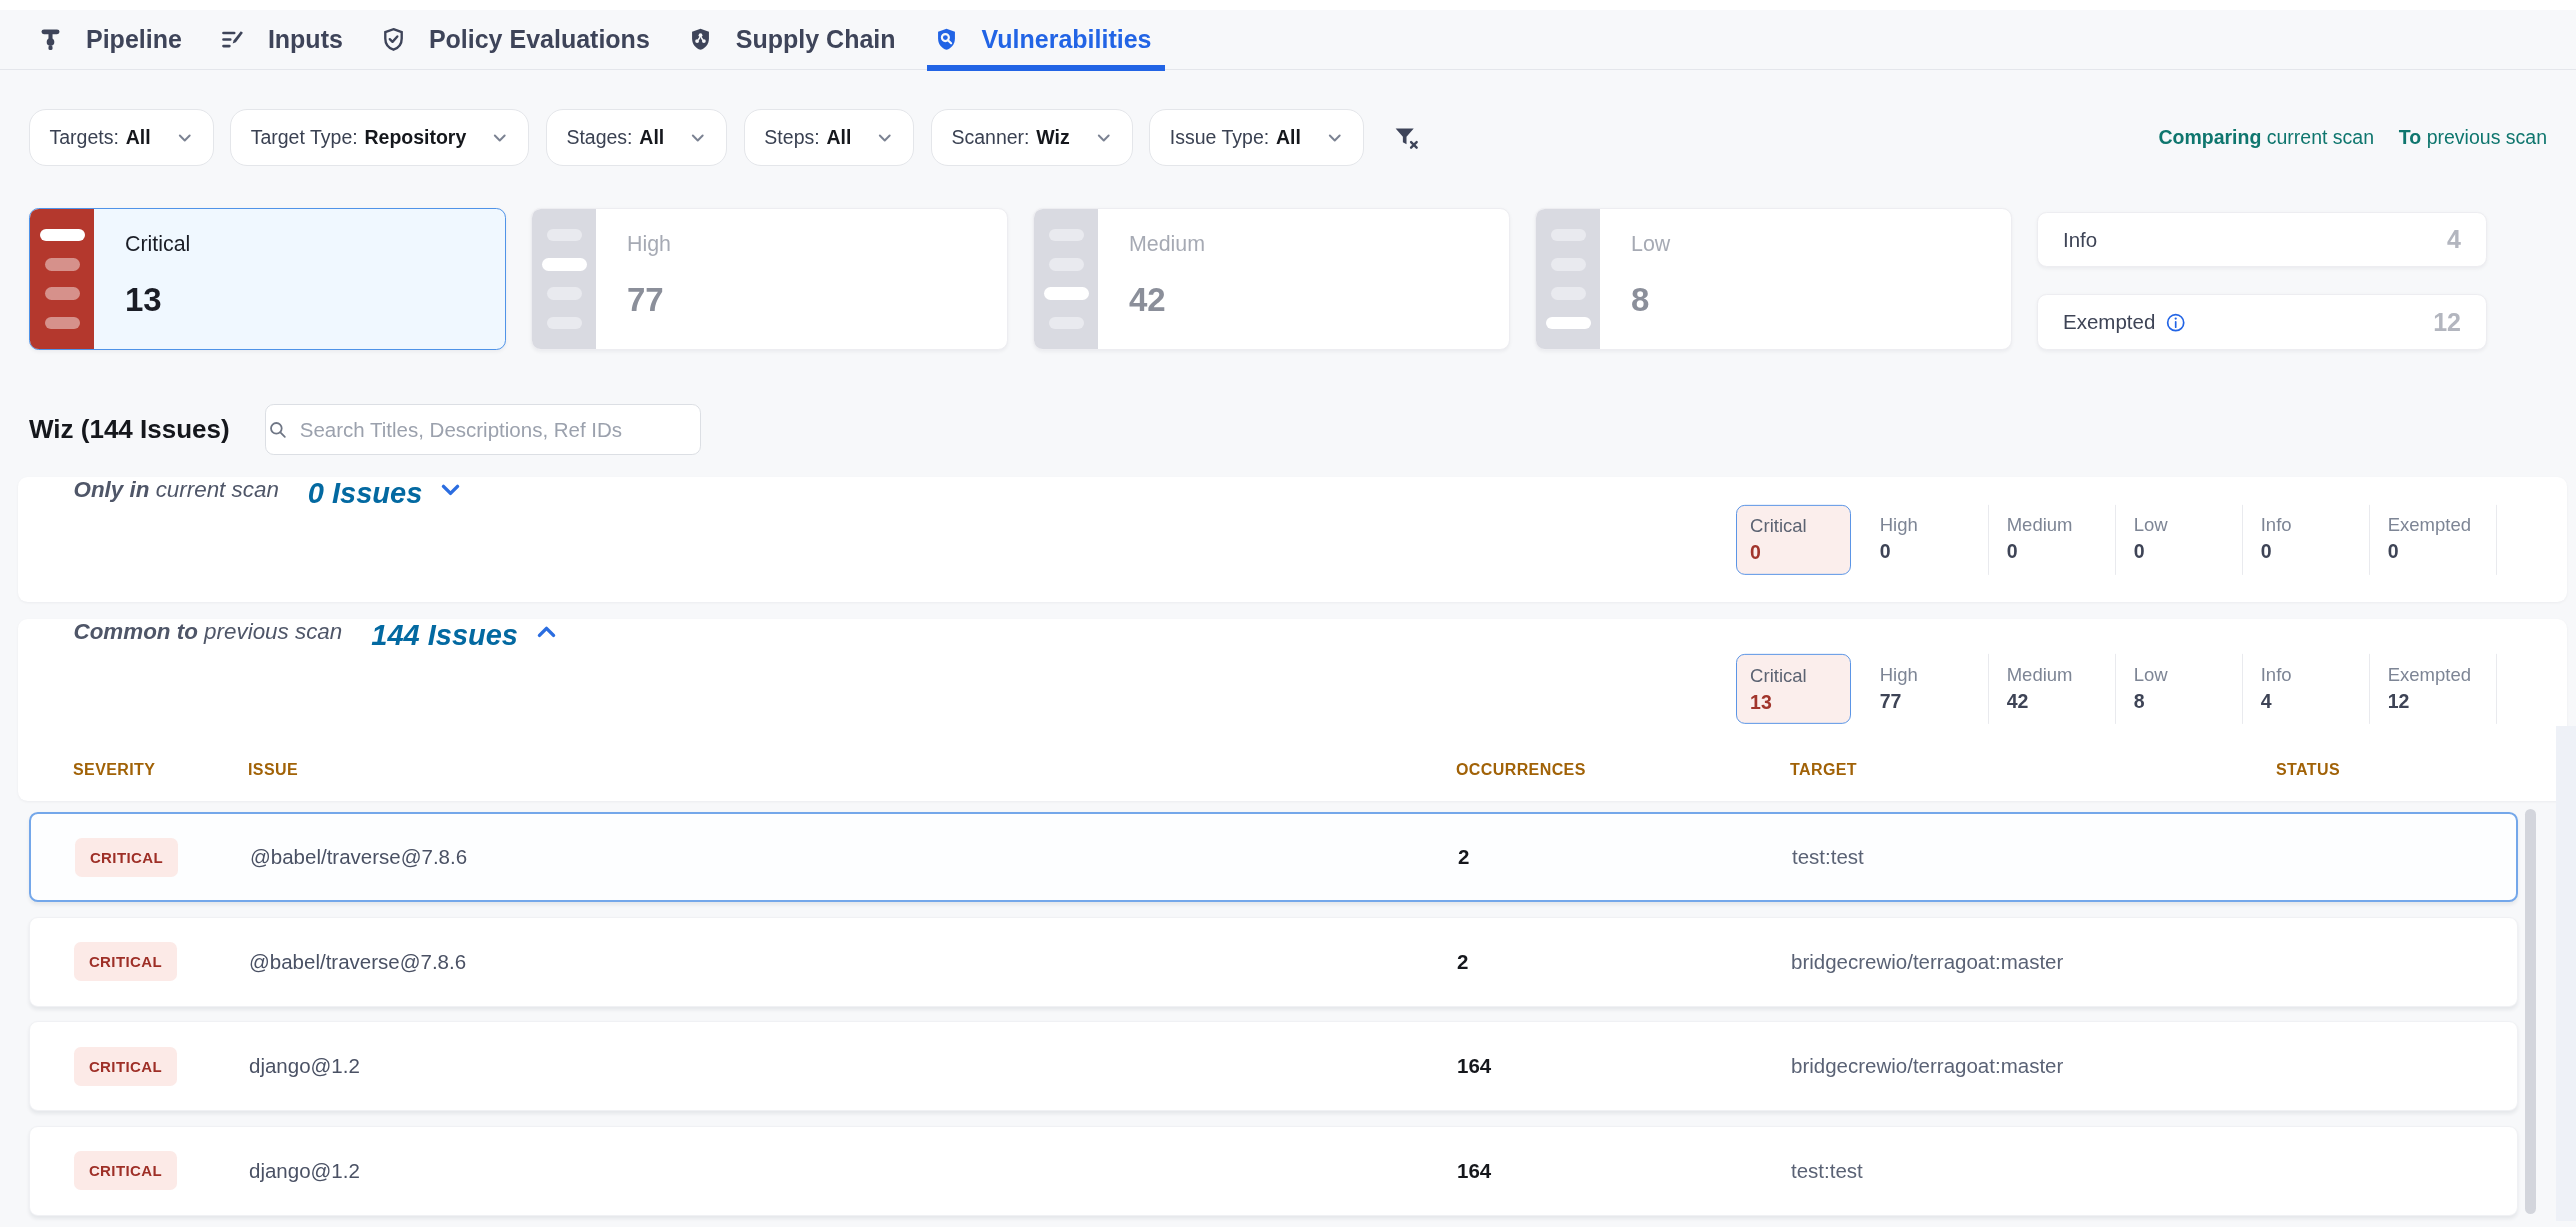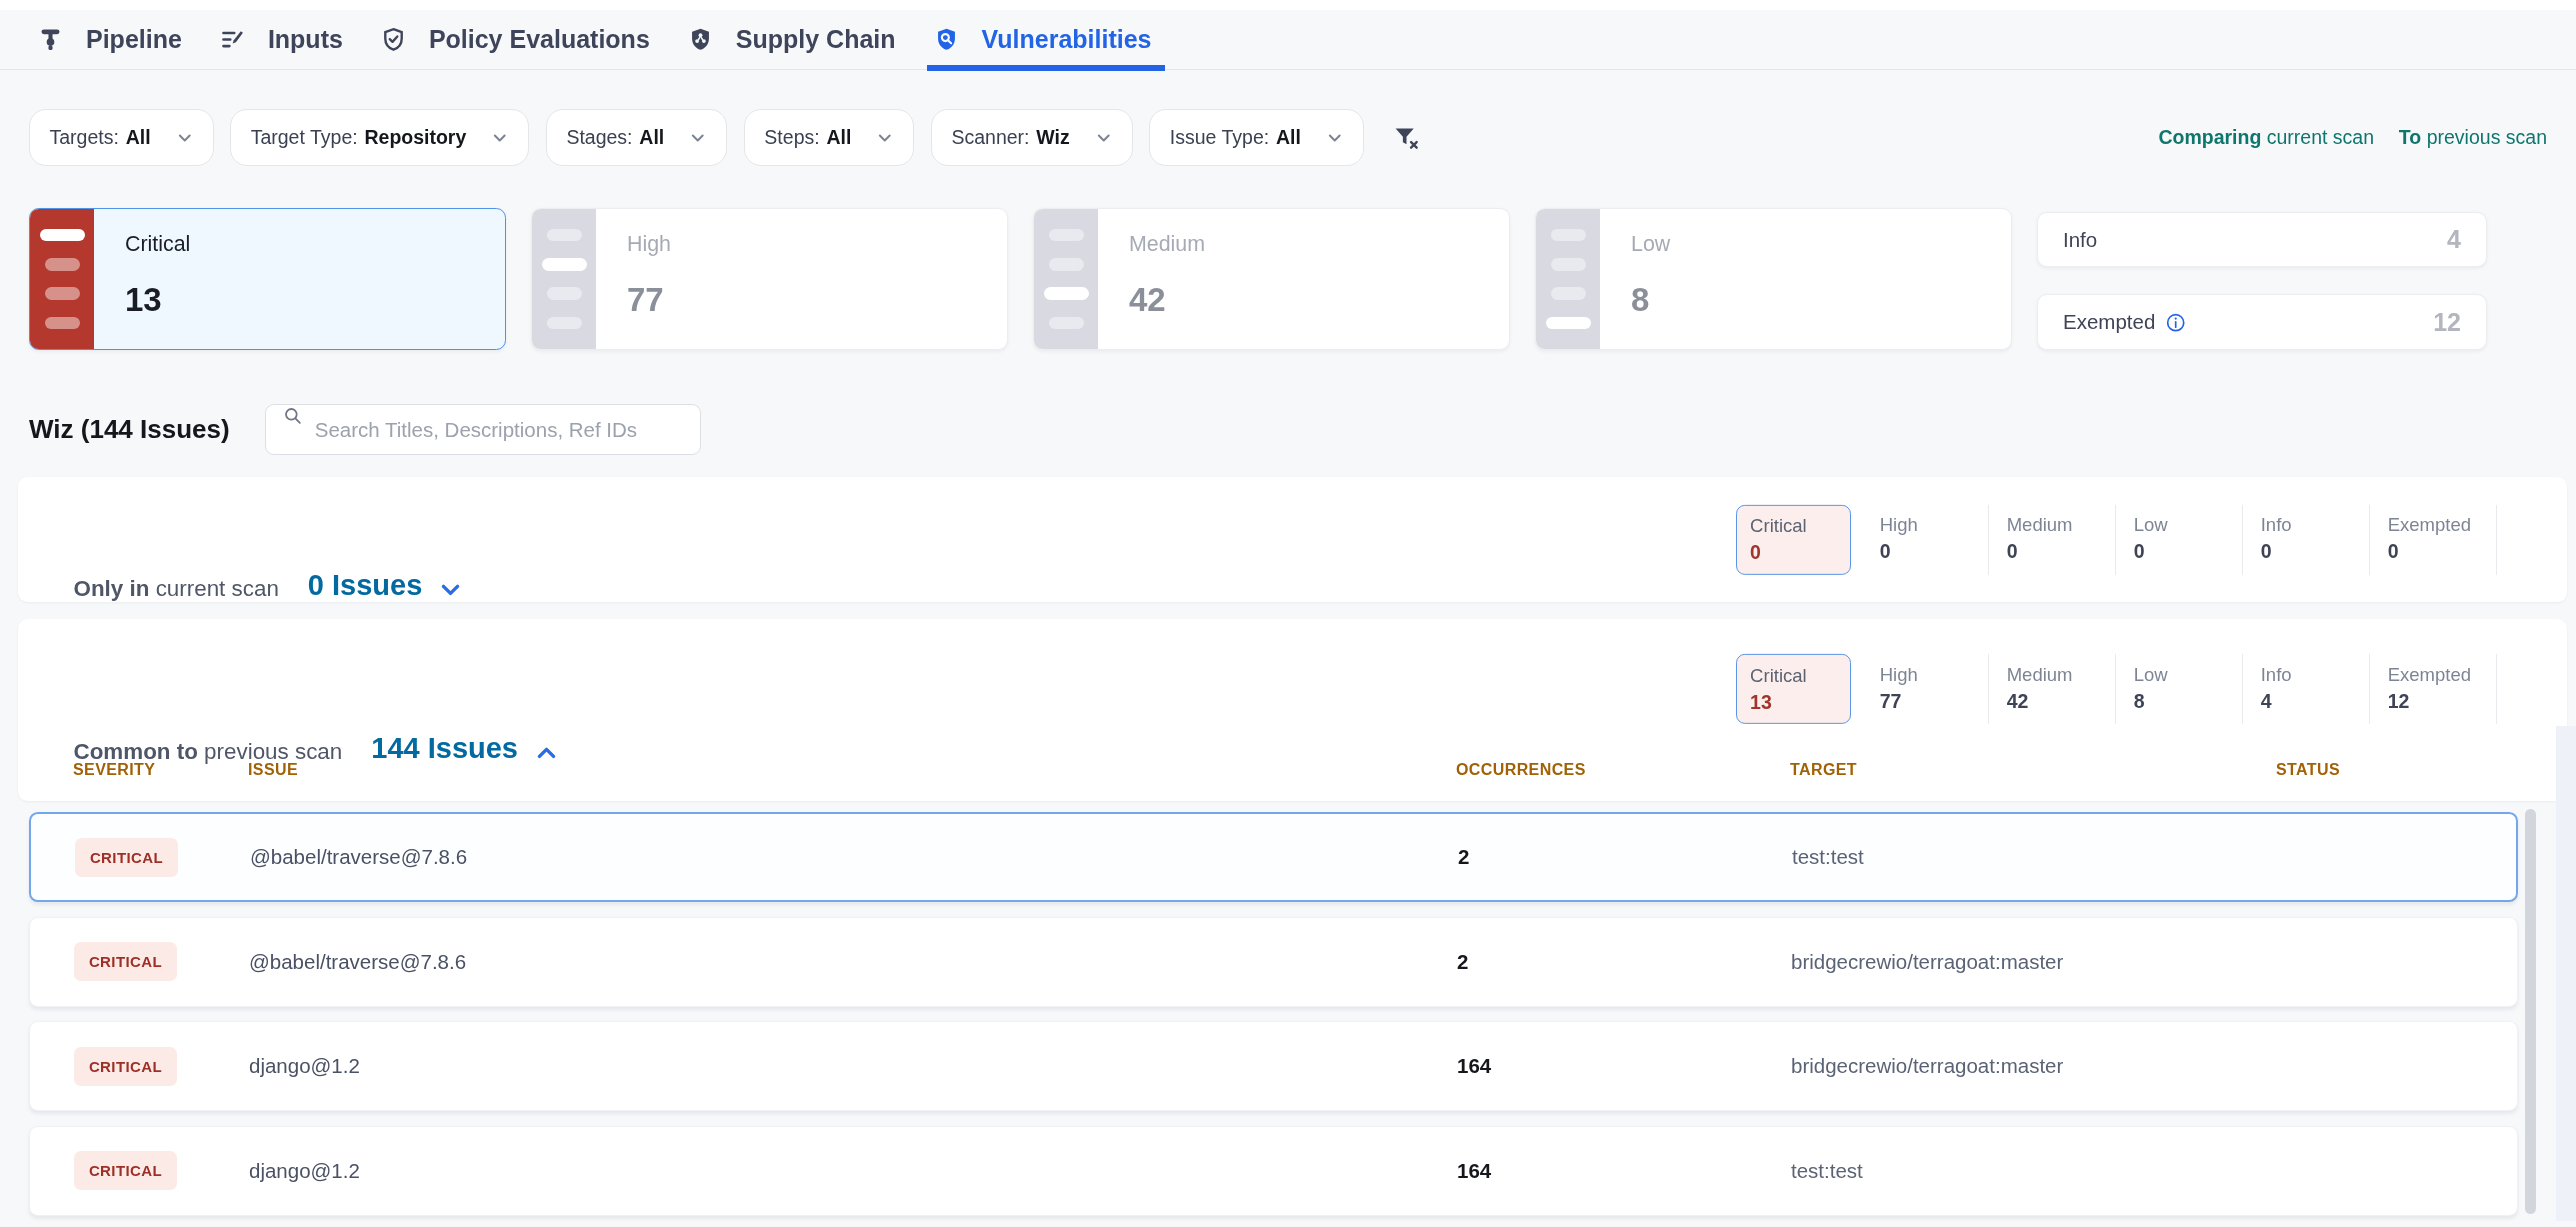--- a/index.html
+++ b/index.html
@@ -65,33 +65,33 @@
               border:1px solid #ededf1; box-shadow:0 1.9px 3.9px rgba(16,24,40,.05);
               display:flex; align-items:center; justify-content:space-between;
               padding:0 25px; cursor:pointer; }
   .sclabel { font-size:20.5px; color:#3e4456; display:flex; align-items:center; gap:9.7px; }
   .sccount { font-size:25px; font-weight:700; color:#b3b6bf; }
 
   
   .wizrow { position:absolute; top:404px; left:29px; display:flex; align-items:center; gap:35px; }
   .wiztitle { font-size:26px; font-weight:700; color:#15171c; }
   .search { width:436px; height:51px; background:#ffffff; border:1px solid #dcdfe4;
-            border-radius:8.8px; display:flex; padding:0 16px; gap:11.7px; }
+            border-radius:8.8px; display:flex; align-items:center; padding:0 1px; gap:11.7px; }
   .search .sicon { color:#6f7685; display:flex; }
   .search input { border:none; outline:none; flex:1; font-size:20.5px; color:#3a4152;
                   background:transparent; font-family:inherit; }
   .search input::placeholder { color:#9ba1ad; }
 
   
   .panel { position:absolute; left:17.5px; right:8.8px; background:#ffffff; border-radius:9.7px;
            box-shadow:0 1px 2.9px rgba(16,24,40,.05); }
   .panel-only { top:477px; height:125px; }
   .panel-common { top:619px; height:182px; }
   .sectionrow { position:absolute; left:56px; top:0; height:125px;
-                display:flex; align-items:flex-end; }
+                display:flex; align-items:flex-start;font-style:italic; }
   .panel-common .sectionrow { height:146px; }
   .sec-pre { font-size:22.4px; color:#4f5668; }
   .sec-pre b { font-weight:700; }
   .sec-issues { margin-left:29px; font-size:29px; font-weight:700; color:#0369a1; }
   .sec-chev { margin-left:15.6px; color:#2b6de0; display:flex; cursor:pointer; }
 
   .chips { position:absolute; right:70px; top:50%; transform:translateY(-50%);
            display:flex; align-items:stretch; }
   .panel-common .chips { top:70px; }
   .chip { min-width:127px; padding:9.7px 0 9.7px 17.5px; border-right:1px solid #e9eaee; cursor:pointer; }

